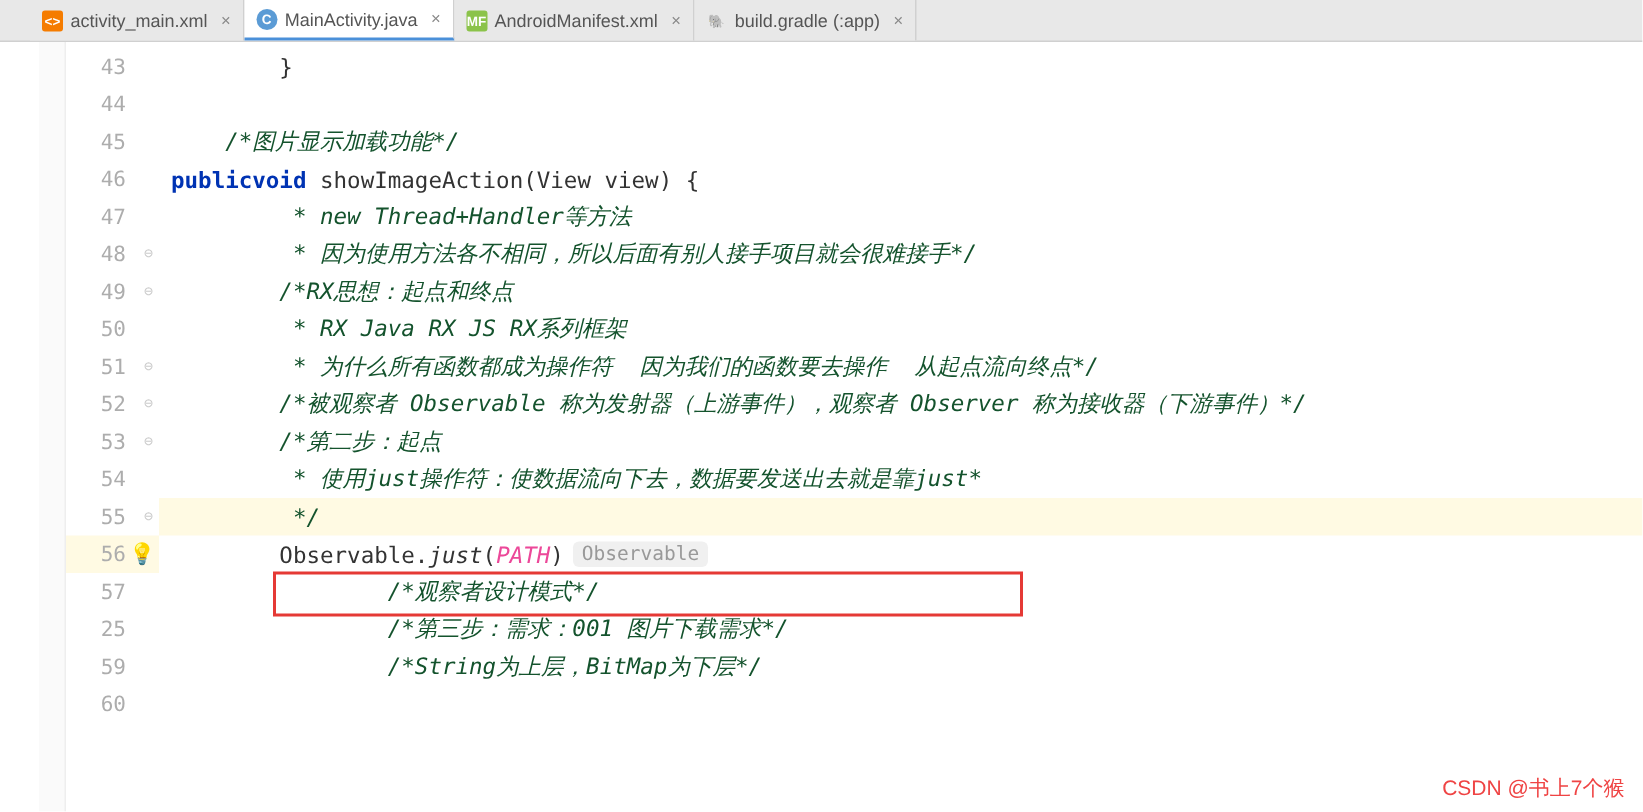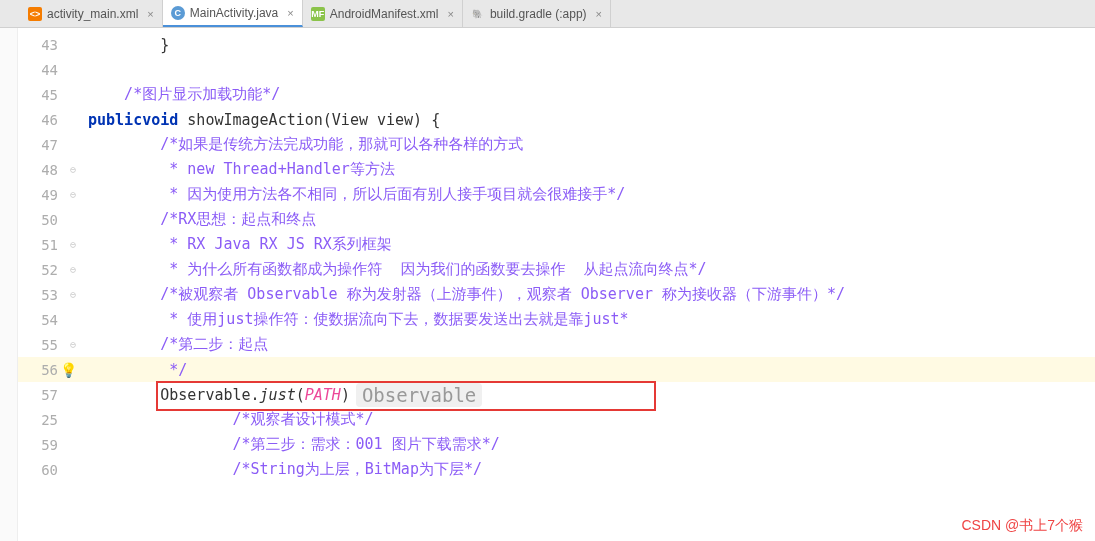--- a/index.html
+++ b/index.html
@@ -50,20 +50,21 @@
       border-radius: 2px;
       font-weight: bold;
     }
     .icon-xml { background: #f57c00; color: #fff; }
     .icon-java { background: #5b9bd5; color: #fff; border-radius: 50%; }
     .icon-mf { background: #8bc34a; color: #fff; }
     .icon-gradle { color: #888; }
     .editor-area {
       display: flex;
       height: calc(100% - 28px);
+      padding-left: 26px;
     }
     .left-edge {
       width: 18px;
       background: #fafafa;
       border-right: 1px solid #eee;
     }
     .gutter {
       width: 62px;
       background: #fff;
       font-family: 'Consolas', 'Monaco', monospace;
@@ -106,30 +107,30 @@
       height: 25px;
       display: flex;
       align-items: center;
       white-space: pre;
       padding-left: 8px;
     }
     .code-line.highlighted {
       background: #fffae3;
     }
     .kw { color: #0033b3; font-weight: bold; text-align: right; }
-    .comment { color: #8b5cf6; }
+    .comment { color: #14532d; font-style: italic; }
     .method-call { font-style: italic; }
     .const { color: #ec4899; font-style: italic; }
     .hint {
       background: #f0f0f0;
       color: #999;
       padding: 1px 6px;
       border-radius: 4px;
       font-style: normal;
-      font-size: 19px;
+      font-size: 13px;
       margin-left: 6px;
     }
     .red-box {
       position: absolute;
       border: 2px solid #e53935;
       pointer-events: none;
     }
     .watermark {
       position: absolute;
       bottom: 6px;
@@ -186,29 +187,28 @@
       <div class="line-row">25</div>
       <div class="line-row">59</div>
       <div class="line-row">60</div>
     </div>
   <div class="code-area" id="code">
     <div class="red-box" style="left:76px; top:353px; width:500px; height:30px;"></div>
   <div class="code-line">        }</div>
       <div class="code-line"></div>
       <div class="code-line"><span class="comment">    /*图片显示加载功能*/</span></div>
       <div class="code-line">    <span class="kw">public</span> <span class="kw">void</span> showImageAction(View view) {</div>
-      <div class="code-line"><span class="comment">        /*如果是传统方法完成功能，那就可以各种各样的方式</span></div>
       <div class="code-line"><span class="comment">         * new Thread+Handler等方法</span></div>
       <div class="code-line"><span class="comment">         * 因为使用方法各不相同，所以后面有别人接手项目就会很难接手*/</span></div>
       <div class="code-line"><span class="comment">        /*RX思想：起点和终点</span></div>
       <div class="code-line"><span class="comment">         * RX Java RX JS RX系列框架</span></div>
       <div class="code-line"><span class="comment">         * 为什么所有函数都成为操作符  因为我们的函数要去操作  从起点流向终点*/</span></div>
       <div class="code-line"><span class="comment">        /*被观察者 Observable 称为发射器（上游事件），观察者 Observer 称为接收器（下游事件）*/</span></div>
+      <div class="code-line"><span class="comment">        /*第二步：起点</span></div>
       <div class="code-line"><span class="comment">         * 使用just操作符：使数据流向下去，数据要发送出去就是靠just*</span></div>
-      <div class="code-line"><span class="comment">        /*第二步：起点</span></div>
       <div class="code-line highlighted"><span class="comment">         */</span></div>
       <div class="code-line">        Observable.<span class="method-call">just</span>(<span class="const">PATH</span>)<span class="hint">Observable<string></string></span></div>
       <div class="code-line"><span class="comment">                /*观察者设计模式*/</span></div>
       <div class="code-line"><span class="comment">                /*第三步：需求：001 图片下载需求*/</span></div>
       <div class="code-line"><span class="comment">                /*String为上层，BitMap为下层*/</span></div>
     </div>
 </div>
 
 <div class="watermark">CSDN @书上7个猴</div>
 

